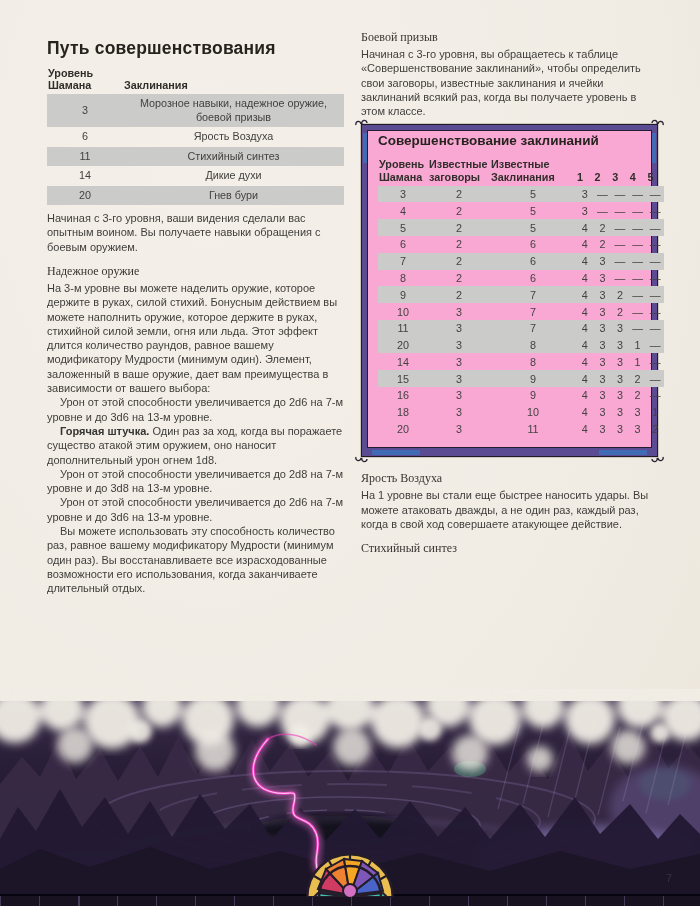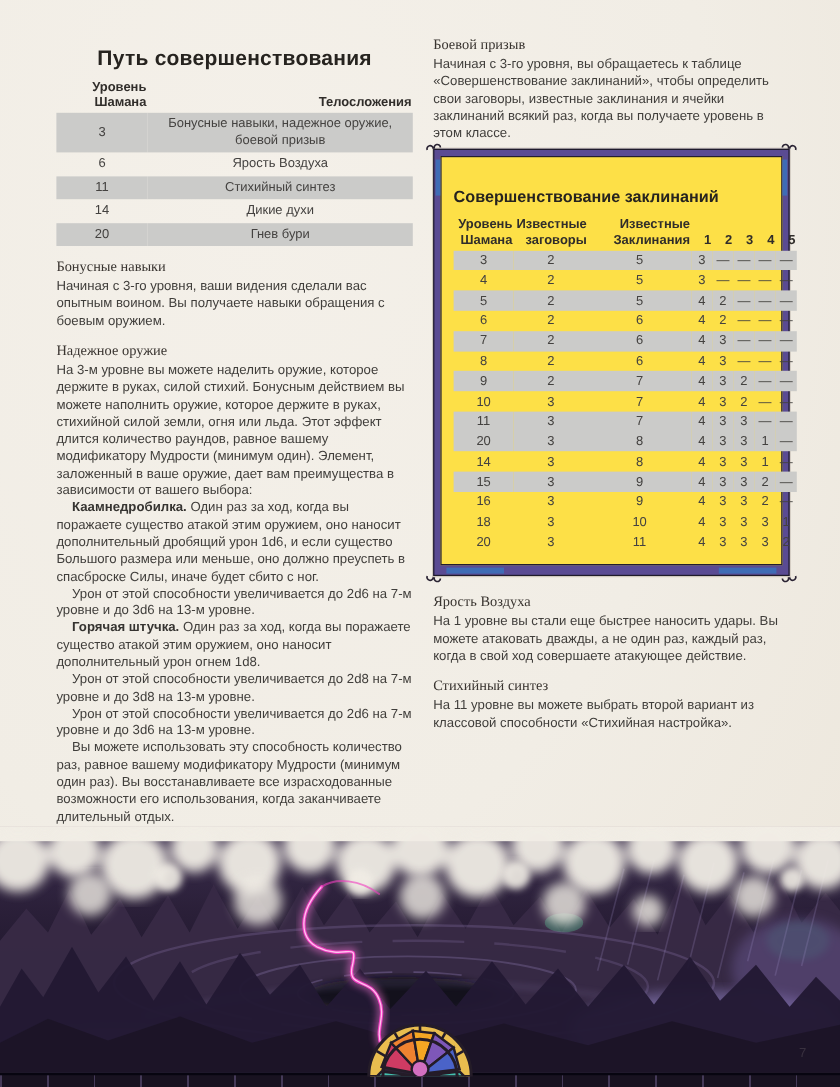--- a/index.html
+++ b/index.html
@@ -4,39 +4,39 @@
 <style>
   html,body{margin:0;padding:0;}
   .page{
     position:relative;width:700px;height:906px;overflow:hidden;
     background:radial-gradient(ellipse at 30% 18%, #f4f0e9 0%, #f1ede5 55%, #ece6db 100%);
     font-family:"Liberation Sans",sans-serif;color:#403e3b;
   }
   .columns{position:absolute;top:30px;left:47px;width:612px;display:flex;gap:17px;}
   .col{width:297px;}
 
-  h1{font-size:17.5px;font-weight:bold;color:#26231f;margin:8px 0 6px;letter-spacing:.2px;text-align:center;}
+  h1{font-size:17.5px;font-weight:bold;color:#26231f;margin:8px 0 6px;letter-spacing:.2px;}
   h2{font-family:"Liberation Serif",serif;font-size:12px;font-weight:normal;color:#393430;margin:10px 0 2px;}
   h3{font-size:13.5px;font-weight:bold;color:#26231f;margin:2px 0 8px;}
   p{font-size:11px;line-height:1.3;margin:0;}
   p.indent{text-indent:13px;}
   p b{font-weight:bold;color:#363431;}
 
   table{border-collapse:collapse;width:100%;table-layout:fixed;}
   tbody tr.shade{background:#cbcbc9;}
-  th{font-size:10.8px;font-weight:bold;color:#302d2a;text-align:right;vertical-align:bottom;line-height:1.12;padding:2px 1px 3px;}
+  th{font-size:10.8px;font-weight:bold;color:#302d2a;text-align:left;vertical-align:bottom;line-height:1.12;padding:2px 1px 3px;}
   td{font-size:10.8px;text-align:center;padding:2.6px 2px;color:#444240;}
 
   .level-table{margin:2px 0 6px;}
   .level-table col:nth-child(1){width:76px;}
   .level-table td{padding:3px 4px;line-height:1.25;}
 
   
   .frame{position:relative;margin:6px 0 14px;background:#5a4b93;border:1px solid #1f1b2b;padding:5px 5px 8px;box-shadow:0 0 0 1px #cfc8bd;}
-  .frame-inner{background:#fde047;border:1.5px solid #221e30;padding:23px 10px 10px;}
+  .frame-inner{background:#f9a8d4;border:1.5px solid #221e30;padding:0 10px 10px;}
   .acc{position:absolute;background:#3f6cb5;}
   .acc-tl{left:1px;top:8px;width:4px;height:30px;}
   .acc-tr{right:1px;top:8px;width:4px;height:30px;}
   .acc-bl{bottom:1.5px;left:10px;width:48px;height:4.5px;}
   .acc-br{bottom:1.5px;right:10px;width:48px;height:4.5px;}
   .curl{position:absolute;width:18px;height:12px;}
   .curl-tl{top:-9px;left:-9px;}
   .curl-tr{top:-9px;right:-9px;transform:scaleX(-1);}
   .curl-bl{bottom:-9px;left:-9px;}
   .curl-br{bottom:-9px;right:-9px;transform:scaleX(-1);}
@@ -68,56 +68,54 @@
       <h1>Путь совершенствования</h1>
 
       <table class="level-table">
         <colgroup>
             <col>
             <col>
           </colgroup>
         <thead>
             <tr>
               <th>Уровень Шамана</th>
-              <th>Телосложения</th>
+              <th>Заклинания</th>
             </tr>
           </thead>
         <tbody>
             <tr class="shade">
               <td>3</td>
-              <td>Бонусные навыки, надежное оружие, боевой призыв</td>
+              <td>Морозное навыки, надежное оружие, боевой призыв</td>
             </tr>
             <tr>
               <td>6</td>
               <td>Ярость Воздуха</td>
             </tr>
             <tr class="shade">
               <td>11</td>
               <td>Стихийный синтез</td>
             </tr>
             <tr>
               <td>14</td>
               <td>Дикие духи</td>
             </tr>
             <tr class="shade">
               <td>20</td>
               <td>Гнев бури</td>
             </tr>
           </tbody>
       </table>
 
-      <h2>Бонусные навыки</h2>
       <div>
           <p>Начиная с 3-го уровня, ваши видения сделали вас опытным воином. Вы получаете навыки обращения с боевым оружием.</p>
         </div>
 
       <h2>Надежное оружие</h2>
       <div>
           <p>На 3-м уровне вы можете наделить оружие, которое держите в руках, силой стихий. Бонусным действием вы можете наполнить оружие, которое держите в руках, стихийной силой земли, огня или льда. Этот эффект длится количество раундов, равное вашему модификатору Мудрости (минимум один). Элемент, заложенный в ваше оружие, дает вам преимущества в зависимости от вашего выбора:</p>
-          <p class="indent"><b>Каамнедробилка. </b>Один раз за ход, когда вы поражаете существо атакой этим оружием, оно наносит дополнительный дробящий урон 1d6, и если существо Большого размера или меньше, оно должно преуспеть в спасброске Силы, иначе будет сбито с ног.</p>
           <p class="indent">Урон от этой способности увеличивается до 2d6 на 7-м уровне и до 3d6 на 13-м уровне.</p>
           <p class="indent"><b>Горячая штучка. </b>Один раз за ход, когда вы поражаете существо атакой этим оружием, оно наносит дополнительный урон огнем 1d8.</p>
           <p class="indent">Урон от этой способности увеличивается до 2d8 на 7-м уровне и до 3d8 на 13-м уровне.</p>
           <p class="indent">Урон от этой способности увеличивается до 2d6 на 7-м уровне и до 3d6 на 13-м уровне.</p>
           <p class="indent">Вы можете использовать эту способность количество раз, равное вашему модификатору Мудрости (минимум один раз). Вы восстанавливаете все израсходованные возможности его использования, когда заканчиваете длительный отдых.</p>
         </div>
     </div>
 
     <div class="col">
       <h2 style="margin-top:0;">Боевой призыв</h2>
@@ -323,23 +321,20 @@
           </table>
         </div>
       </div>
 
       <h2>Ярость Воздуха</h2>
       <div>
           <p>На 1 уровне вы стали еще быстрее наносить удары. Вы можете атаковать дважды, а не один раз, каждый раз, когда в свой ход совершаете атакующее действие.</p>
         </div>
 
       <h2>Стихийный синтез</h2>
-      <div>
-          <p>На 11 уровне вы можете выбрать второй вариант из классовой способности «Стихийная настройка».</p>
-        </div>
     </div>
   </div>
 
   <svg class="art" viewBox="0 0 700 205" preserveAspectRatio="none">
     <defs>
       <linearGradient id="bg" x1="0" y1="0" x2="0" y2="1">
         <stop offset="0" stop-color="#3b2e4e"></stop>
           <stop offset="0.35" stop-color="#2a1f38"></stop>
         <stop offset="0.7" stop-color="#1d1529"></stop>
           <stop offset="1" stop-color="#120d1c"></stop>

